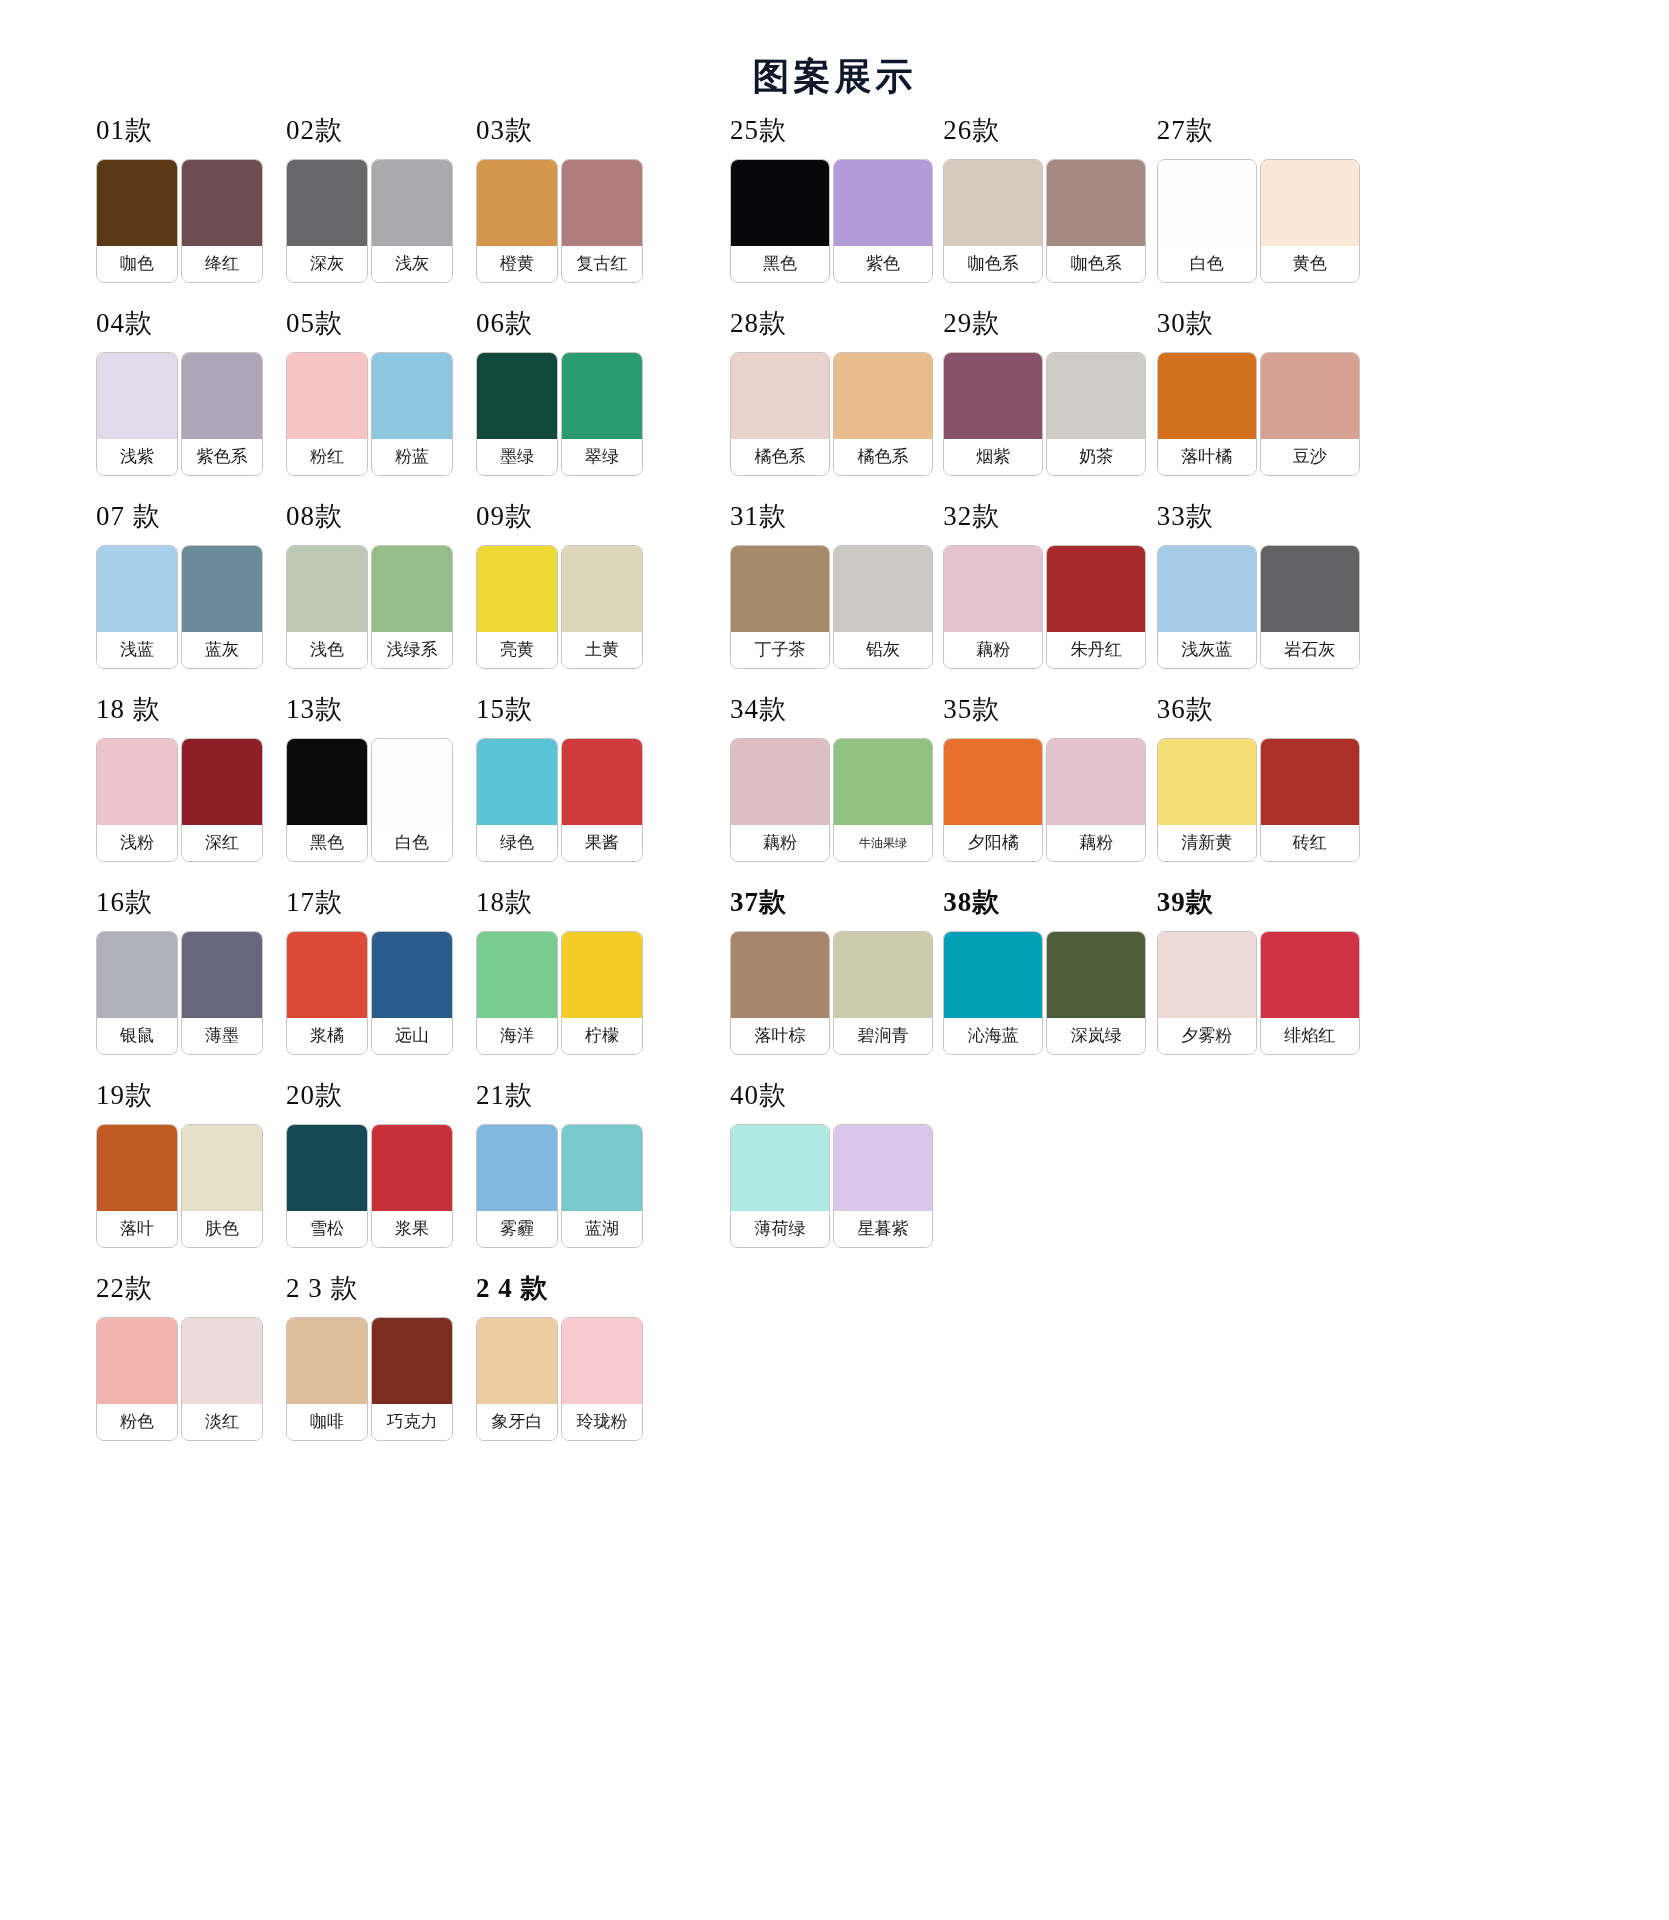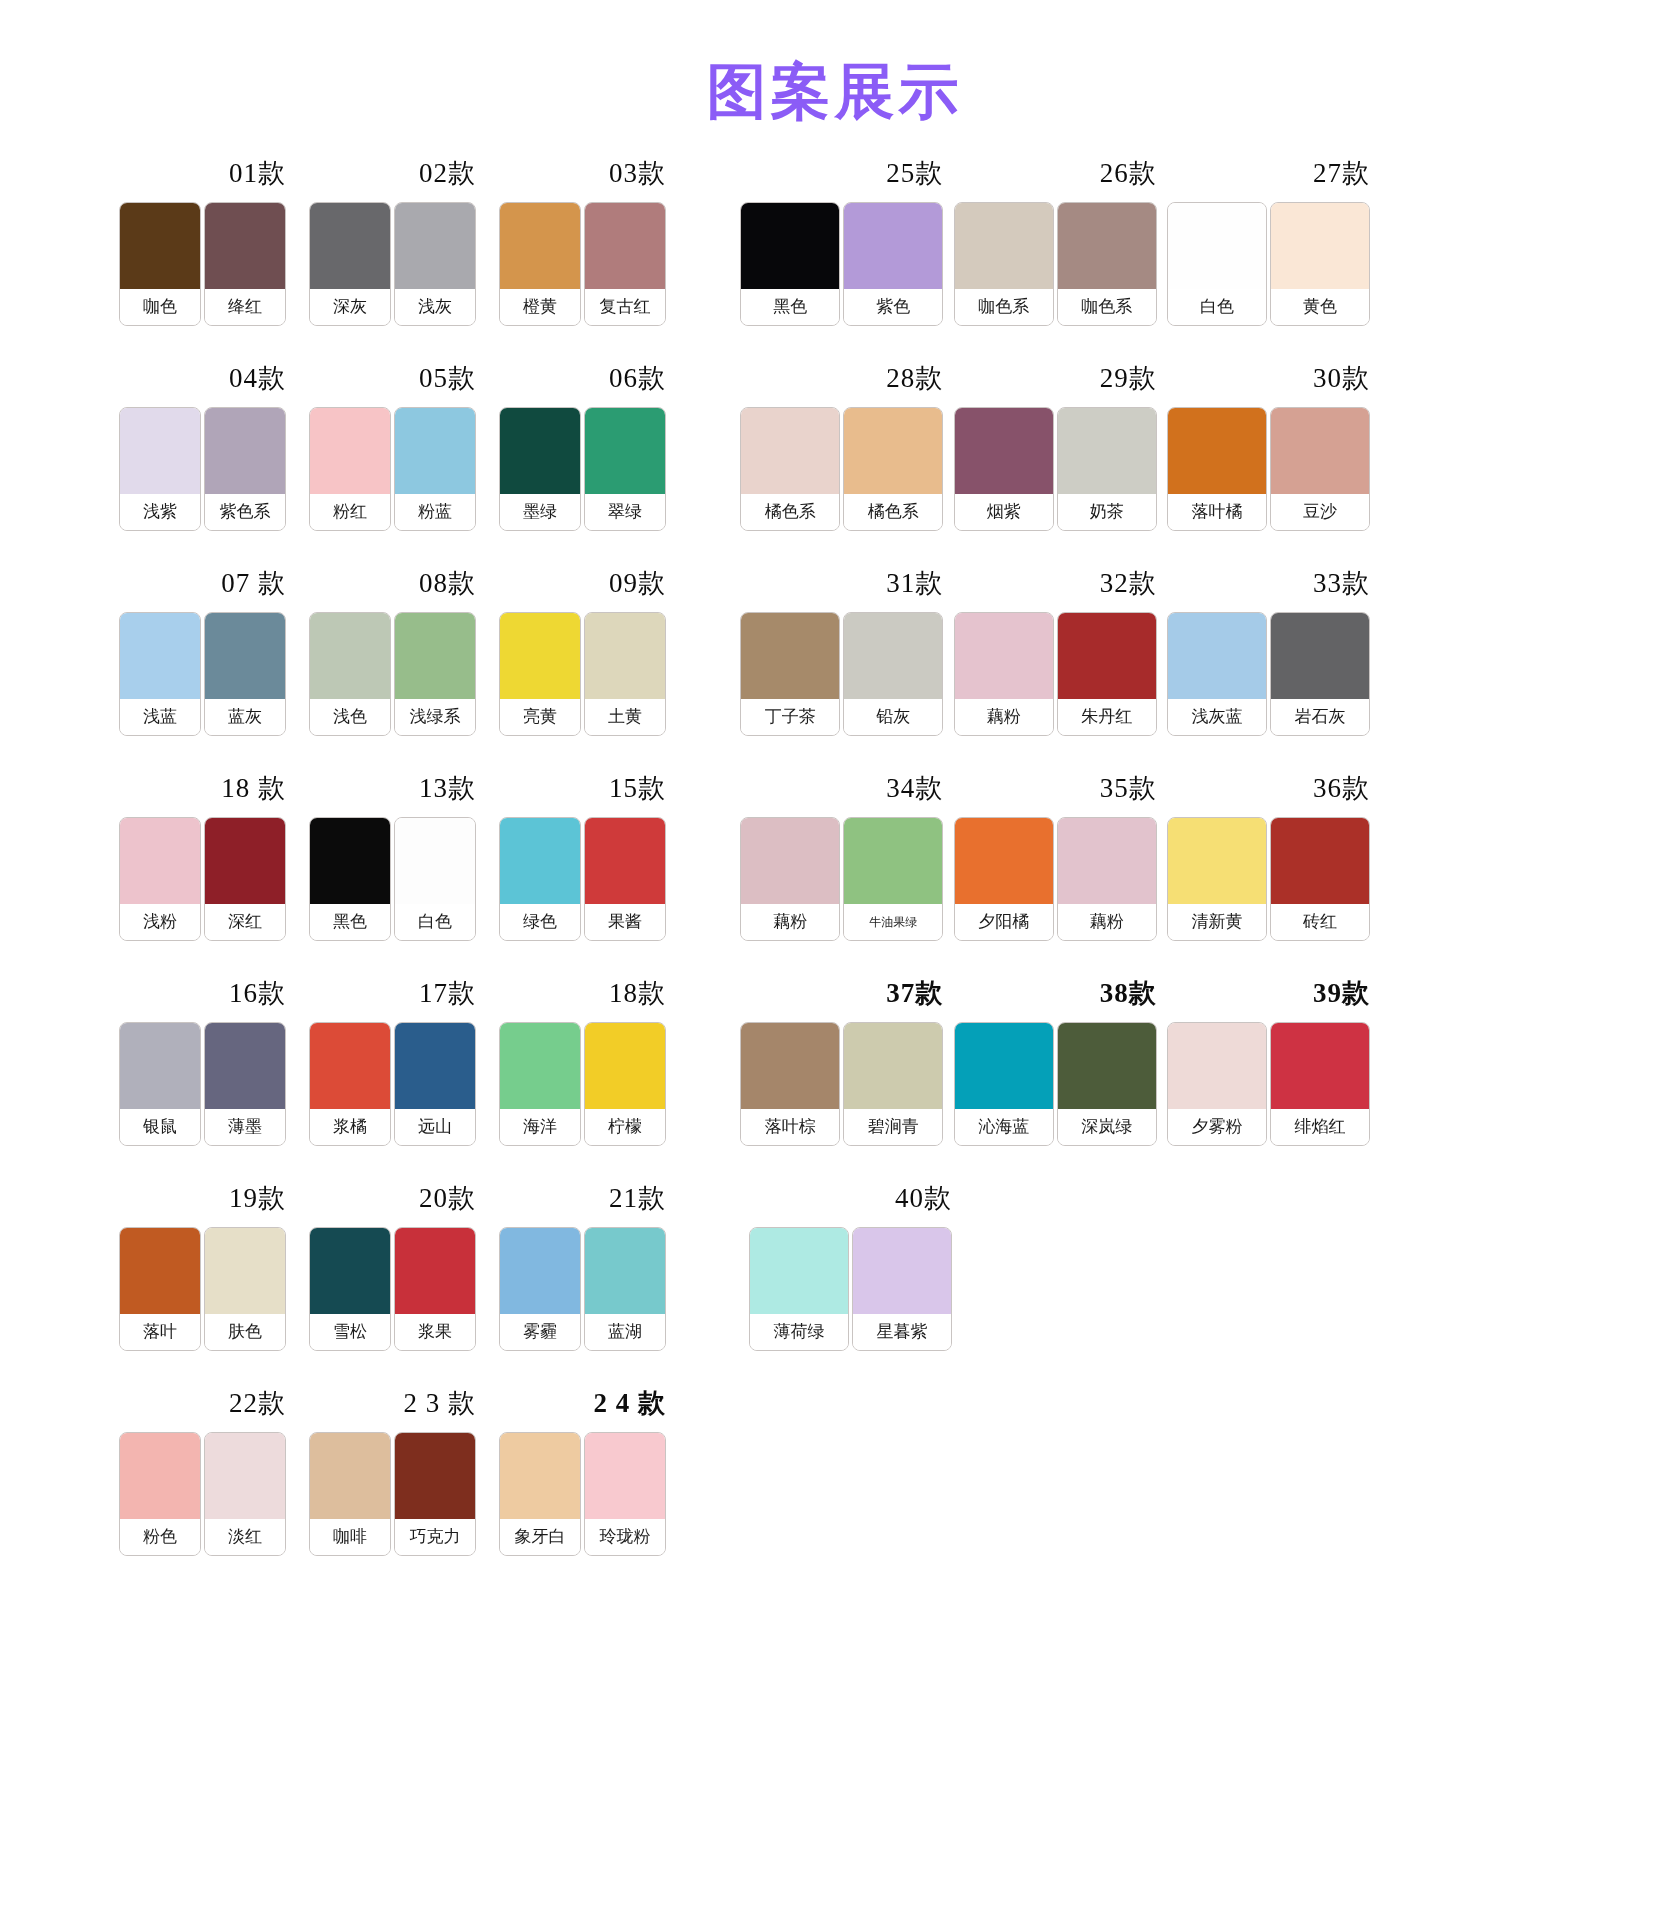--- a/index.html
+++ b/index.html
@@ -11,24 +11,24 @@
   body {
     width: 1669px;
     min-height: 1920px;
     position: relative;
     overflow: hidden;
   }
 
   .page-title {
     text-align: center;
     font-family: "Liberation Serif", "DejaVu Serif", serif;
-    font-size: 60px;
+    font-size: 37px;
     font-weight: 700;
     letter-spacing: 4px;
-    color: #8b5cf6;
+    color: #0f172a;
     padding-top: 52px;
     padding-bottom: 10px;
   }
 
   .columns {
     display: flex;
     flex-direction: row;
     align-items: flex-start;
     justify-content: flex-start;
     padding-left: 96px;
@@ -46,24 +46,23 @@
   .grid-row {
     display: flex;
     flex-direction: row;
     align-items: flex-start;
   }
 
   
   .group {
     display: flex;
     flex-direction: column;
-    align-items: flex-end;
+    align-items: flex-start;
     width: 190px;
     margin-bottom: 10px;
-    margin-top: 12px;
   }
   .group-right { width: 222px; }
 
   .group-title {
     font-family: "Liberation Serif", "DejaVu Serif", serif;
     font-size: 27px;
     font-weight: 400;
     color: #0d0d0d;
     letter-spacing: 1px;
     margin-bottom: 11px;

